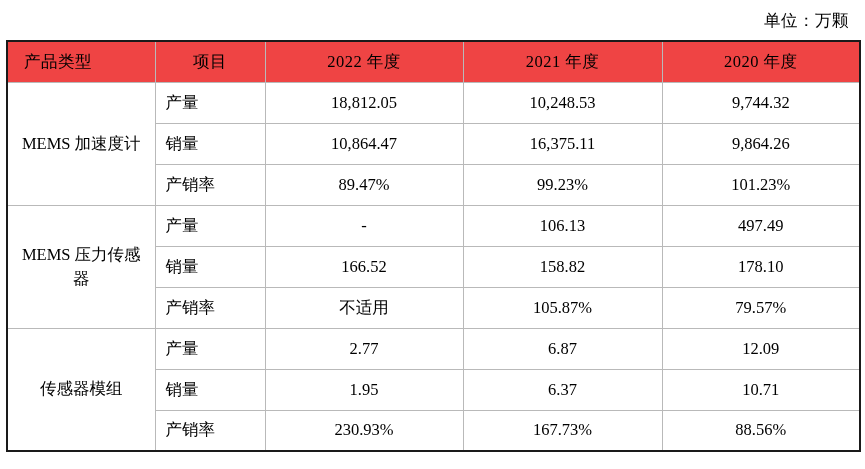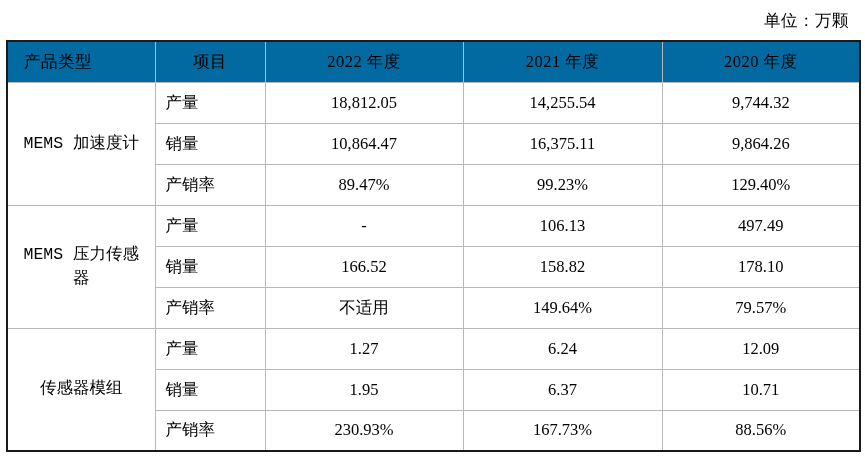--- a/index.html
+++ b/index.html
@@ -44,37 +44,36 @@
     box-sizing: border-box;
   }
   
   table.data-table {
     border-top: 2px solid #1a1a1a;
     border-bottom: 2px solid #1a1a1a;
     border-left: 2px solid #1a1a1a;
     border-right: 2px solid #1a1a1a;
   }
   thead tr th {
-    background: #0369a1;
+    background: #ef4444;
     text-align: center;
     font-weight: bold;
     border-bottom: 2px solid #1a1a1a;
     height: 43px;
     letter-spacing: 0.5px;
   }
   thead tr th.col-type {
     text-align: left;
     padding-left: 16px;
   }
   td.cat-cell {
     text-align: center;
     vertical-align: middle;
     line-height: 1.45;
     border-right: 1px solid #b9b9b9;
-    font-family: Liberation Mono, monospace;
   }
   td.item-cell {
     text-align: left;
   }
   td.num-cell {
     text-align: center;
     padding-right: 14px;
   }
   tr.group-start td {
     border-top: 1.6px solid #3a3a3a;
@@ -108,61 +107,61 @@
         <th>2021 年度</th>
         <th>2020 年度</th>
       </tr>
     </thead>
     <tbody>
 
       <tr class="group-start">
         <td class="cat-cell" rowspan="3">MEMS 加速度计</td>
         <td class="item-cell">产量</td>
         <td class="num-cell">18,812.05</td>
-        <td class="num-cell">14,255.54</td>
+        <td class="num-cell">10,248.53</td>
         <td class="num-cell">9,744.32</td>
       </tr>
       <tr>
         <td class="item-cell">销量</td>
         <td class="num-cell">10,864.47</td>
         <td class="num-cell">16,375.11</td>
         <td class="num-cell">9,864.26</td>
       </tr>
       <tr>
         <td class="item-cell">产销率</td>
         <td class="num-cell">89.47%</td>
         <td class="num-cell">99.23%</td>
-        <td class="num-cell">129.40%</td>
+        <td class="num-cell">101.23%</td>
       </tr>
 
       <tr class="group-start">
         <td class="cat-cell" rowspan="3">MEMS 压力传感器</td>
         <td class="item-cell">产量</td>
         <td class="num-cell">-</td>
         <td class="num-cell">106.13</td>
         <td class="num-cell">497.49</td>
       </tr>
       <tr>
         <td class="item-cell">销量</td>
         <td class="num-cell">166.52</td>
         <td class="num-cell">158.82</td>
         <td class="num-cell">178.10</td>
       </tr>
       <tr>
         <td class="item-cell">产销率</td>
         <td class="num-cell">不适用</td>
-        <td class="num-cell">149.64%</td>
+        <td class="num-cell">105.87%</td>
         <td class="num-cell">79.57%</td>
       </tr>
 
       <tr class="group-start">
         <td class="cat-cell" rowspan="3">传感器模组</td>
         <td class="item-cell">产量</td>
-        <td class="num-cell">1.27</td>
-        <td class="num-cell">6.24</td>
+        <td class="num-cell">2.77</td>
+        <td class="num-cell">6.87</td>
         <td class="num-cell">12.09</td>
       </tr>
       <tr>
         <td class="item-cell">销量</td>
         <td class="num-cell">1.95</td>
         <td class="num-cell">6.37</td>
         <td class="num-cell">10.71</td>
       </tr>
       <tr>
         <td class="item-cell">产销率</td>

